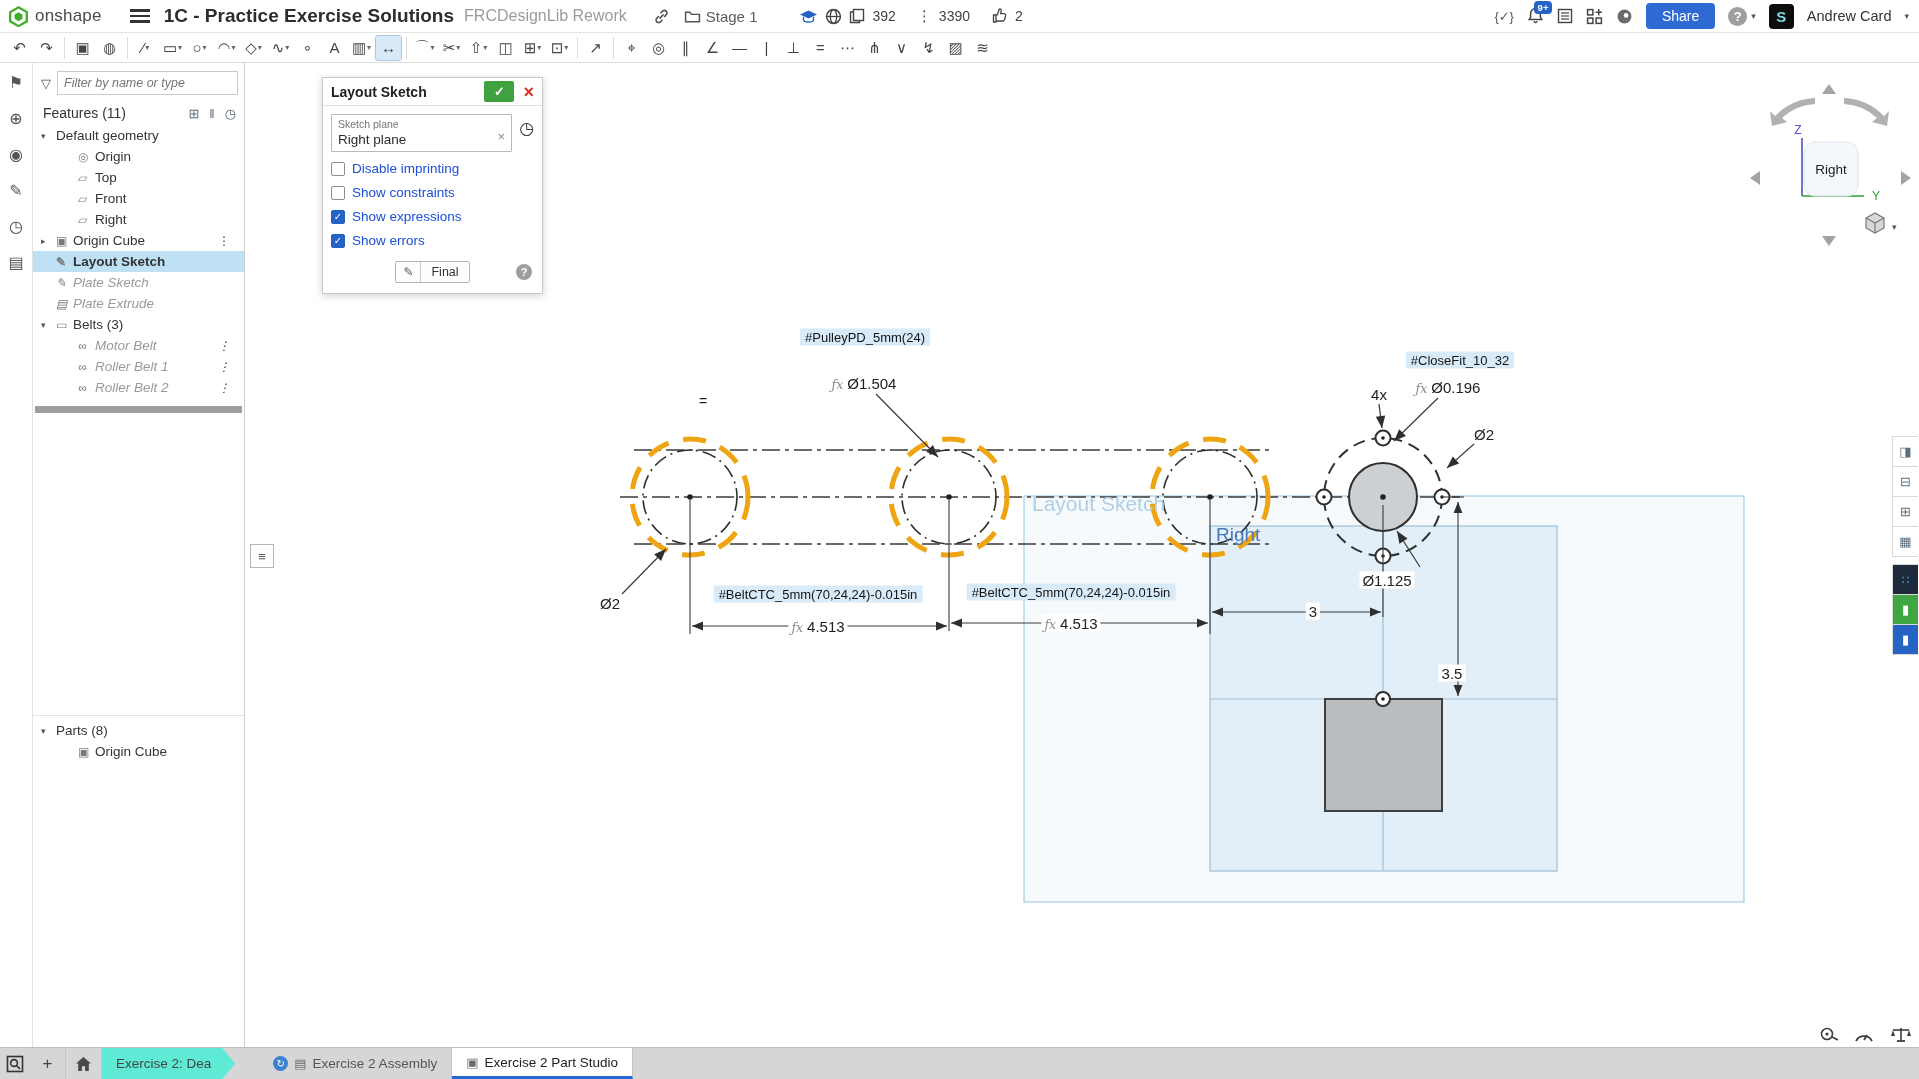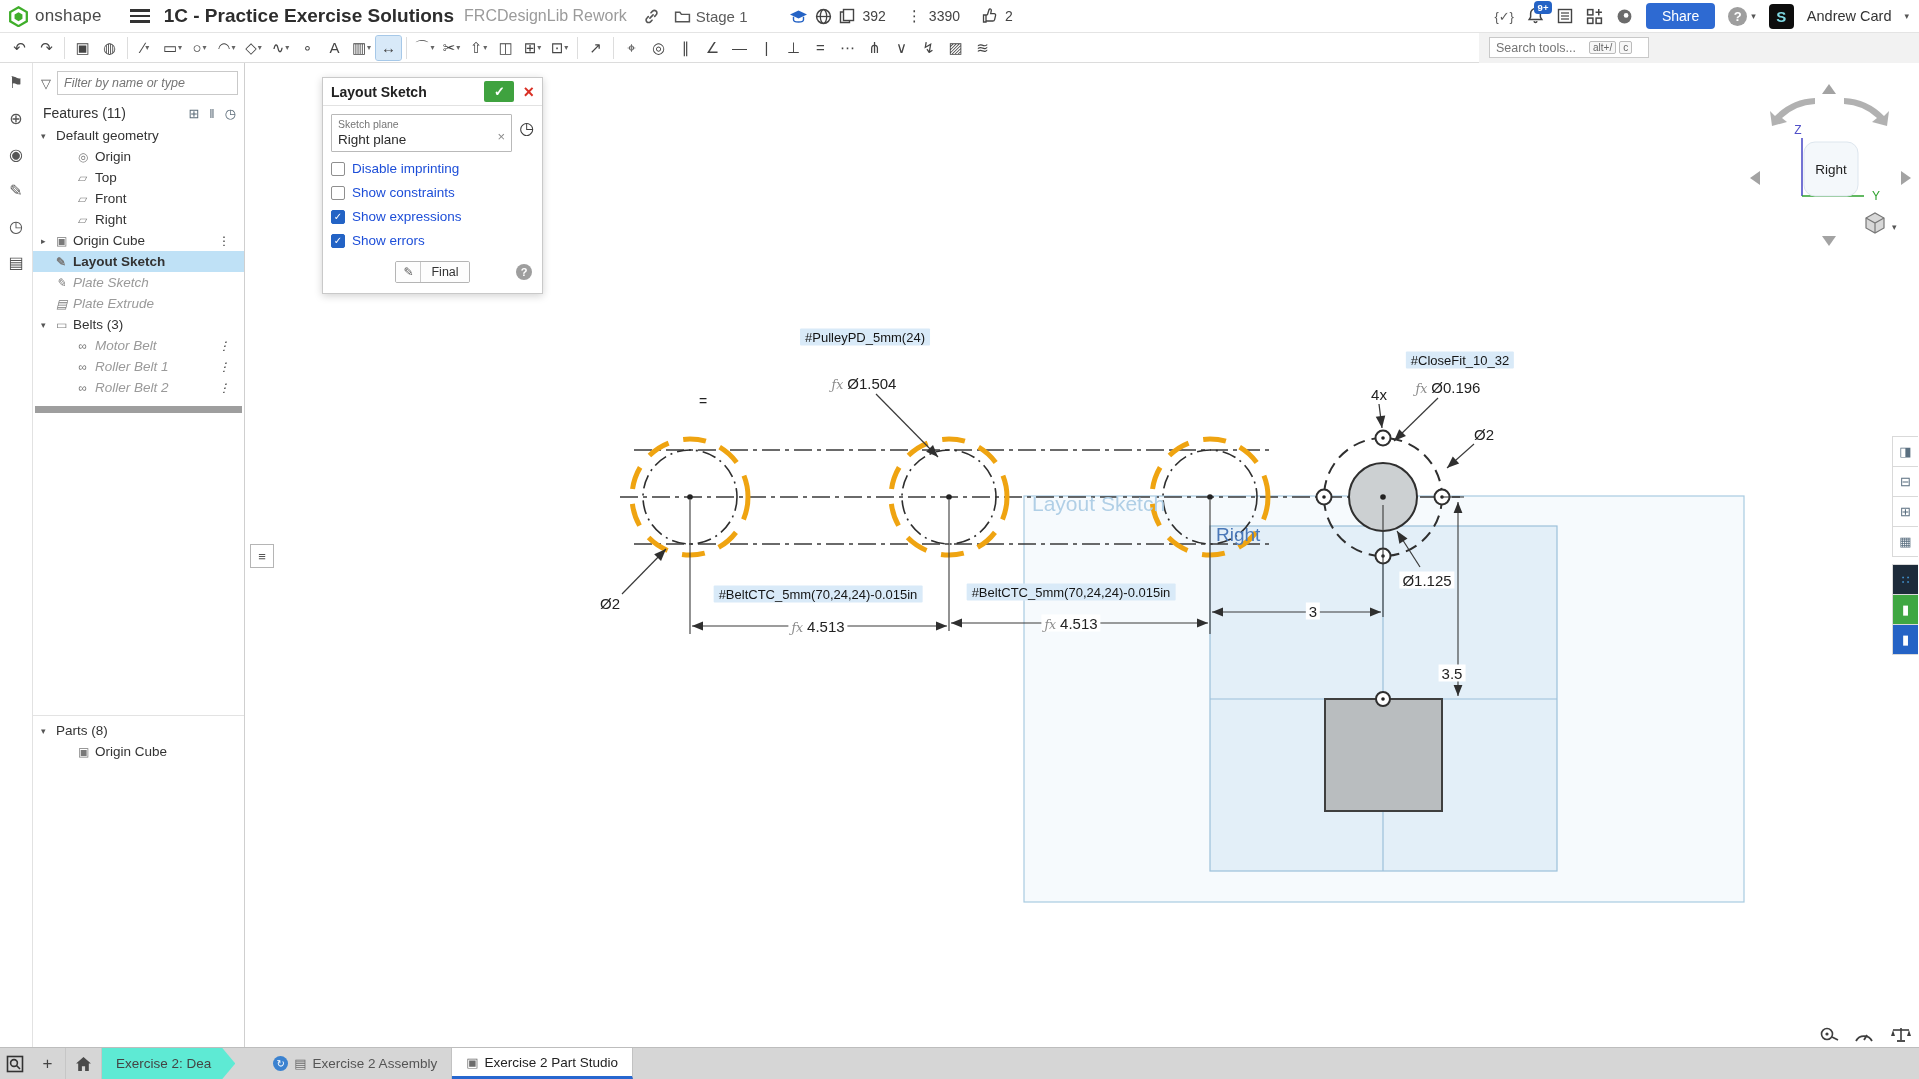--- a/index.html
+++ b/index.html
@@ -8,21 +8,21 @@
   .abs { position:absolute; }
 
   
   #topbar { left:0; top:0; width:1919px; height:33px; background:#fff;
     border-bottom:1px solid #e4e4e4; display:flex; align-items:center; z-index:40; }
   .logo-wrap { display:flex; align-items:center; gap:6px; padding:0 10px 0 8px; }
   .logo-word { font-size:17px; color:#4a4a4a; letter-spacing:.2px; }
   .hamburger { width:20px; height:14px; margin:0 14px 0 18px; display:flex; flex-direction:column; justify-content:space-between; cursor:pointer; }
   .hamburger div { height:2.6px; background:#333; }
   .doc-title { font-size:19px; font-weight:bold; color:#2d2d2d; margin-right:10px; white-space:nowrap; }
-  .doc-sub { font-size:16px; color:#9b9b9b; margin-right:16px; white-space:nowrap; }
+  .doc-sub { font-size:16px; color:#9b9b9b; margin-right:26px; white-space:nowrap; }
   .tb-ic { color:#5c5c5c; display:flex; align-items:center; justify-content:center; }
   .stage { font-size:15px; color:#5c5c5c; margin-left:5px; }
   .stats { display:flex; align-items:center; gap:7px; margin-left:42px; font-size:14px; color:#444; }
   .stat-num { margin-right:14px; }
   #topbar .right { margin-left:auto; display:flex; align-items:center; gap:13px; padding-right:10px; }
   .bell-wrap { position:relative; }
   .badge { position:absolute; top:-6px; right:-8px; background:#2563c5; color:#fff;
     font-size:9.5px; padding:1px 3.5px; border-radius:4px; font-weight:bold; }
   .share-btn { background:#2e6ad2; color:#fff; font-size:14px; padding:5px 16px; border-radius:4px; border:none; }
   .qmark { width:19px; height:19px; border-radius:50%; background:#9e9e9e; color:#fff;
@@ -243,21 +243,21 @@
   <div class="clabel expr" style="left:1460px;top:360px">#CloseFit_10_32</div>
   <div class="clabel" style="left:1448px;top:387px"><span class="fx">ƒx</span><span>Ø0.196</span></div>
   <div class="clabel" style="left:1379px;top:394px;background:transparent">4x</div>
   <div class="clabel" style="left:1484px;top:434px;background:transparent">Ø2</div>
   <div class="clabel" style="left:610px;top:603px;background:transparent">Ø2</div>
   <div class="clabel expr" style="left:818px;top:594px">#BeltCTC_5mm(70,24,24)-0.015in</div>
   <div class="clabel expr" style="left:1071px;top:592px">#BeltCTC_5mm(70,24,24)-0.015in</div>
   <div class="clabel" style="left:818px;top:626px"><span class="fx">ƒx</span><span>4.513</span></div>
   <div class="clabel" style="left:1071px;top:623px"><span class="fx">ƒx</span><span>4.513</span></div>
   <div class="clabel" style="left:1313px;top:611px">3</div>
-  <div class="clabel" style="left:1427px;top:580px">Ø1.125</div>
+  <div class="clabel" style="left:1387px;top:580px">Ø1.125</div>
   <div class="clabel" style="left:1452px;top:673px">3.5</div>
   <div class="clabel" style="left:703px;top:401px;background:transparent;font-size:14px">=</div>
 
   <div id="canvas-toggle">≡</div>
 
   
   <div class="measure-ic" style="left:1818px">
     <svg width="22" height="18" viewBox="0 0 22 18">
         <circle cx="9" cy="8" r="5.5" fill="none" stroke="#3e3e3e" stroke-width="1.6"></circle>
         <circle cx="9" cy="8" r="1.6" fill="#3e3e3e"></circle>
@@ -498,27 +498,20 @@
       <span class="tico">
         <span>↯</span>
       </span>
       <span class="tico">
         <span>▨</span>
       </span>
       <span class="tico">
         <span>≋</span>
       </span>
     </div>
-  <div id="search-wrap">
-    <div id="search-box">
-      <input placeholder="Search tools..." style="">
-      <span class="keycap">alt+/</span>
-      <span class="keycap">c</span>
-    </div>
-  </div>
 </div>
 
 <div class="abs" id="leftstrip">
     <span class="strip-ic">⚑</span>
     <span class="strip-ic">⊕</span>
     <span class="strip-ic">◉</span>
     <span class="strip-ic">✎</span>
     <span class="strip-ic">◷</span>
     <span class="strip-ic">▤</span>
   </div>

